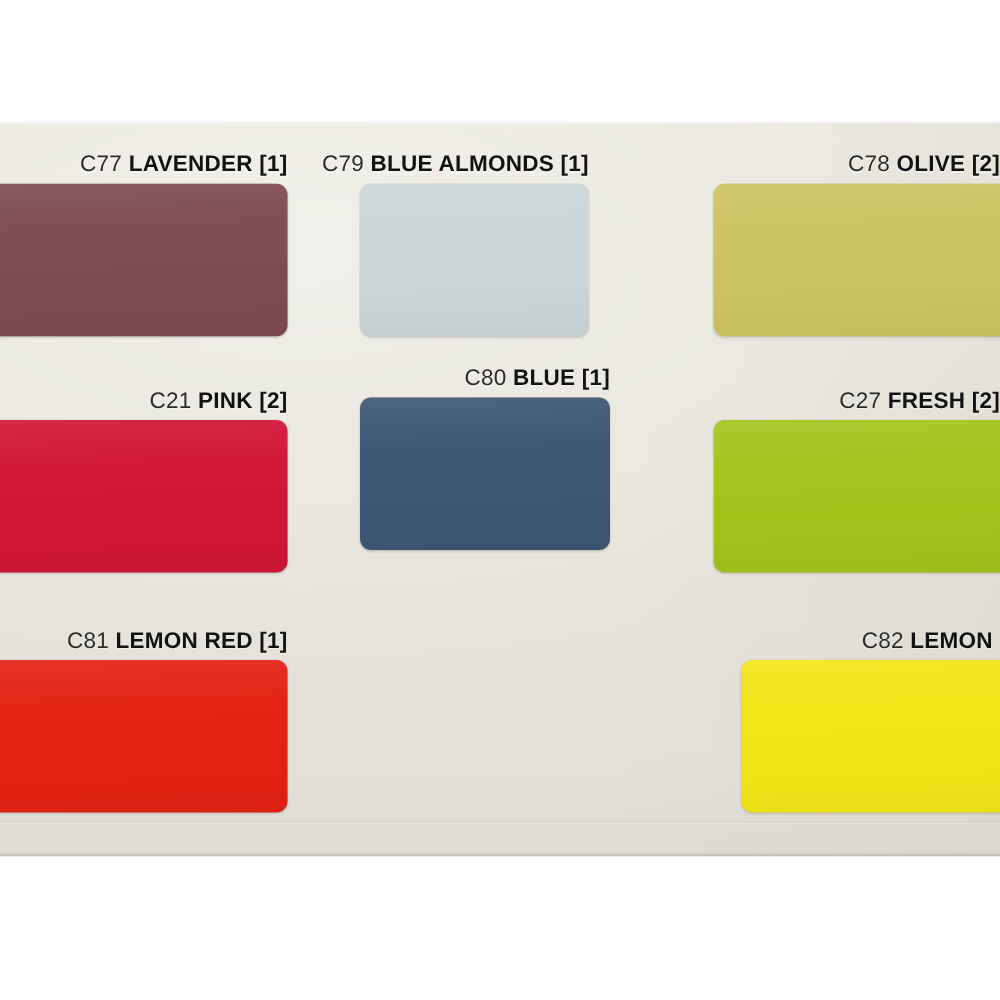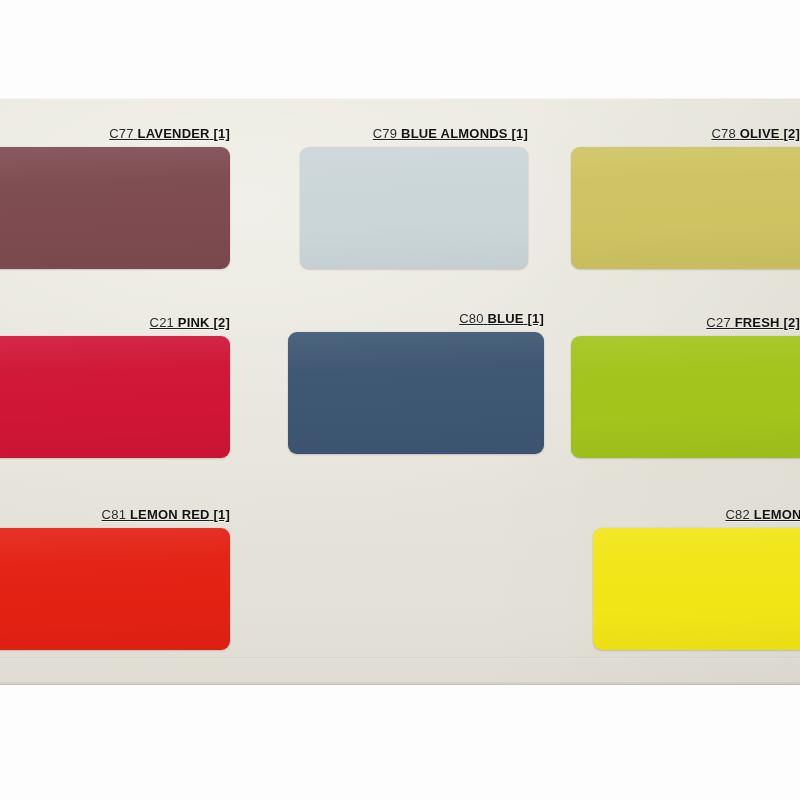--- a/index.html
+++ b/index.html
@@ -92,26 +92,25 @@
   .swatch-cell {
     position: absolute;
   }
 
   .swatch-label {
     position: absolute;
     right: 0;
     bottom: 100%;
     margin-bottom: 7px;
     white-space: nowrap;
-    font-size: 13px;
+    font-size: 18px;
     letter-spacing: 0.2px;
     color: #1c1c1c;
     line-height: 1;
     text-shadow: 0 1px 0 rgba(255,255,255,0.45);
-    text-decoration: underline;
   }
   .swatch-code {
     font-weight: 400;
     color: #2a2a2a;
   }
   .swatch-name {
     font-weight: 700;
     color: #121212;
   }
 
@@ -163,21 +162,21 @@
     <div class="swatch-grid">
 
       <div class="swatch-cell bleed-left" style="left:-6px; top:49px; width:242px; height:122px;">
         <div class="swatch-label">
           <span class="swatch-code">C77</span>
           <span class="swatch-name"><span>LAVENDER</span> <span>[1]</span></span>
         </div>
         <div class="swatch-chip" style="background-color:#7D4B50;"></div>
       </div>
 
-      <div class="swatch-cell" style="left:294px; top:49px; width:228px; height:122px;margin-left:12px;">
+      <div class="swatch-cell" style="left:294px; top:49px; width:183px; height:122px;">
         <div class="swatch-label">
           <span class="swatch-code">C79</span>
           <span class="swatch-name"><span>BLUE ALMONDS</span> <span>[1]</span></span>
         </div>
         <div class="swatch-chip" style="background-color:#CBD6D9;"></div>
       </div>
 
       <div class="swatch-cell bleed-right" style="left:577px; top:49px; width:229px; height:122px;border-radius:22px;">
         <div class="swatch-label">
           <span class="swatch-code">C78</span>
@@ -187,21 +186,21 @@
       </div>
 
       <div class="swatch-cell bleed-left" style="left:-6px; top:238px; width:242px; height:122px;">
         <div class="swatch-label">
           <span class="swatch-code">C21</span>
           <span class="swatch-name"><span>PINK</span> <span>[2]</span></span>
         </div>
         <div class="swatch-chip" style="background-color:#D01536;"></div>
       </div>
 
-      <div class="swatch-cell" style="left:294px; top:234px; width:256px; height:122px;">
+      <div class="swatch-cell" style="left:294px; top:220px; width:200px; height:122px;">
         <div class="swatch-label">
           <span class="swatch-code">C80</span>
           <span class="swatch-name"><span>BLUE</span> <span>[1]</span></span>
         </div>
         <div class="swatch-chip" style="background-color:#3D5672;"></div>
       </div>
 
       <div class="swatch-cell bleed-right" style="left:577px; top:238px; width:229px; height:122px;">
         <div class="swatch-label">
           <span class="swatch-code">C27</span>

